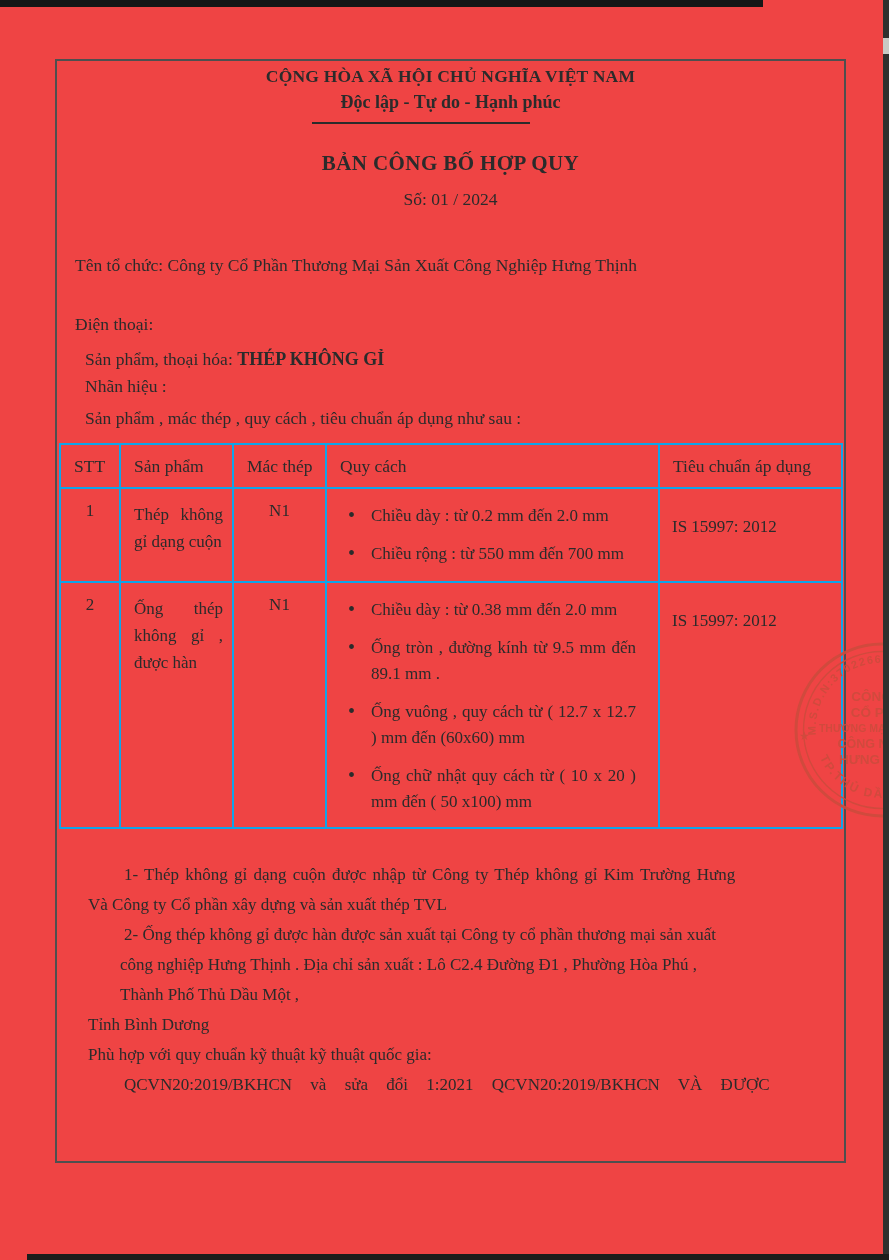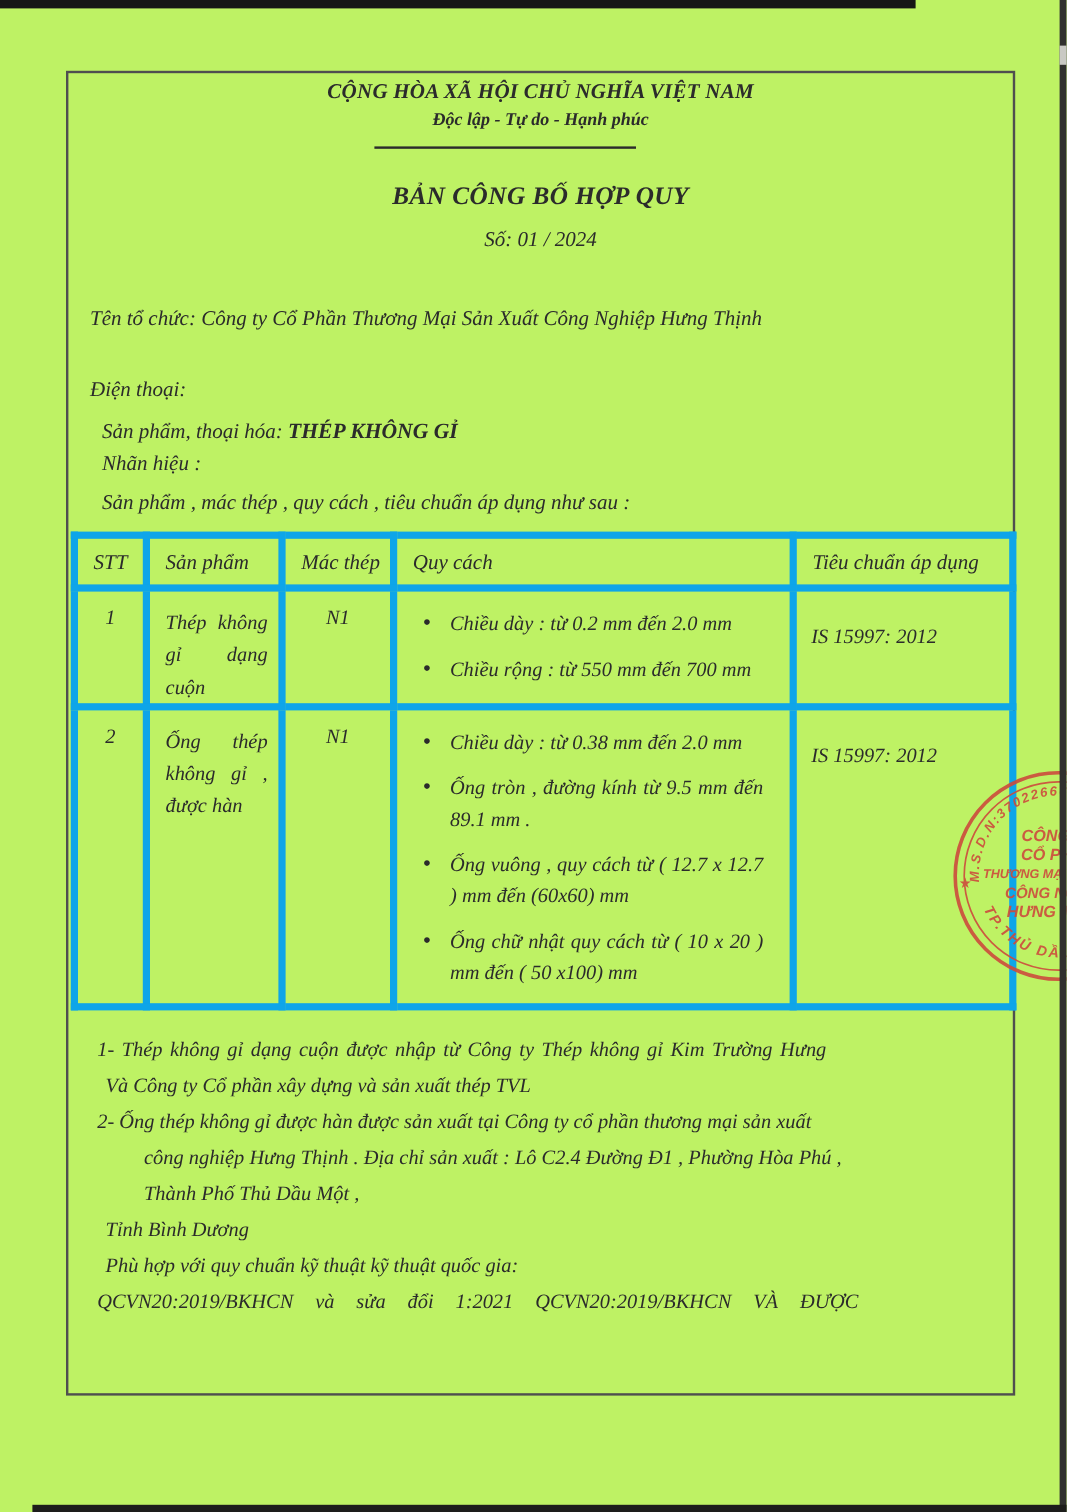--- a/index.html
+++ b/index.html
@@ -1,64 +1,63 @@
 <!DOCTYPE html>
 <html><head>
 <meta charset="utf-8">
 <style>
   html,body{margin:0;padding:0;background:#ffffff;}
   .page{
-    position:relative;width:889px;height:1260px;background:#bef264;
+    position:relative;width:889px;height:1260px;background:#ef4444;
     overflow:hidden;font-family:"Liberation Serif","DejaVu Serif",serif;
     color:#2b2b2b;
-    font-style:italic;
   }
   .abs{position:absolute;}
   
   .top-bar{left:0;top:0;width:763px;height:7px;background:#161616;z-index:6;}
   .right-strip{left:883px;top:0;width:6px;height:1260px;background:#30302e;z-index:6;}
   .right-strip-notch{left:883px;top:38px;width:6px;height:16px;background:#c9c9c4;z-index:7;}
   .bottom-bar{left:27px;top:1254px;width:862px;height:6px;background:#1d1d1b;z-index:6;}
   
   .frame{left:55px;top:59px;width:791px;height:1104px;border:2px solid #4f4f4f;box-sizing:border-box;z-index:1;}
   
   .center-line{left:55px;width:791px;text-align:center;z-index:2;}
   .nat1{top:66px;font-weight:bold;font-size:17.5px;letter-spacing:.2px;}
-  .motto{top:92px;font-weight:bold;font-size:15px;}
+  .motto{top:92px;font-weight:bold;font-size:18px;}
   .motto-underline{left:312px;top:122px;width:218px;height:2px;background:#2b2b2b;z-index:2;}
   .doc-title{top:151px;font-weight:bold;font-size:21px;letter-spacing:.4px;}
   .doc-number{top:189px;font-size:17.5px;}
   
   .bodytext{font-size:17.5px;line-height:29.5px;z-index:2;}
   .org-block{left:75px;top:221px;width:728px;white-space:pre-line;}
   .single{line-height:24px;}
   .product-line{left:85px;top:347px;}
   .product-value{font-weight:bold;font-size:18px;}
   .brand-line{left:85px;top:374px;}
   .intro-line{left:85px;top:406px;}
   
   .spec-table-wrap{left:59px;top:443px;width:782px;z-index:2;}
   table.spec{border-collapse:collapse;table-layout:fixed;width:782px;font-size:17px;color:#2b2b2b;}
-  table.spec th,table.spec td{border:6px solid #0ea5e9;vertical-align:top;box-sizing:border-box;}
+  table.spec th,table.spec td{border:2px solid #0ea5e9;vertical-align:top;box-sizing:border-box;}
   table.spec th{font-weight:normal;text-align:left;height:44px;padding:0 0 0 13px;vertical-align:middle;font-size:17.5px;}
   th.c-stt{text-align:center;padding-left:0;}
   th.c-grade{padding-left:13px;}
   td.cell-stt{text-align:center;padding-top:12px;height:94px;}
   td.cell-product{padding:12px 9px 0 13px;text-align:justify;line-height:27px;}
   td.cell-grade{text-align:center;padding-top:12px;}
   td.cell-specs{padding:4px 0 0 0;}
   td.cell-standard{padding:28px 6px 0 12px;}
   tr.row2 td{height:239px;}
   ul.specs{list-style:none;margin:0;padding:0;}
   ul.specs li{position:relative;margin:10px 22px 12px 44px;text-align:justify;line-height:26px;}
   ul.specs li::before{content:"•";position:absolute;left:-23px;top:-1px;font-size:20px;}
   
   .notes-block{left:55px;top:860px;width:791px;z-index:2;font-size:17px;}
   .note-line{line-height:30px;}
-  .pl-a{padding-left:26px;}   
+  .pl-a{padding-left:69px;}   
   .pl-b{padding-left:33px;}   
   .pl-c{padding-left:65px;}   
   .pl-d{padding-left:8px;}    
   .ws-1{word-spacing:2px;}
   .ws-2{word-spacing:14px;}
   .ws-3{word-spacing:5px;}
   
   svg.stamp{position:absolute;left:0;top:0;width:889px;height:1260px;z-index:4;pointer-events:none;}
 </style>
 </head>

